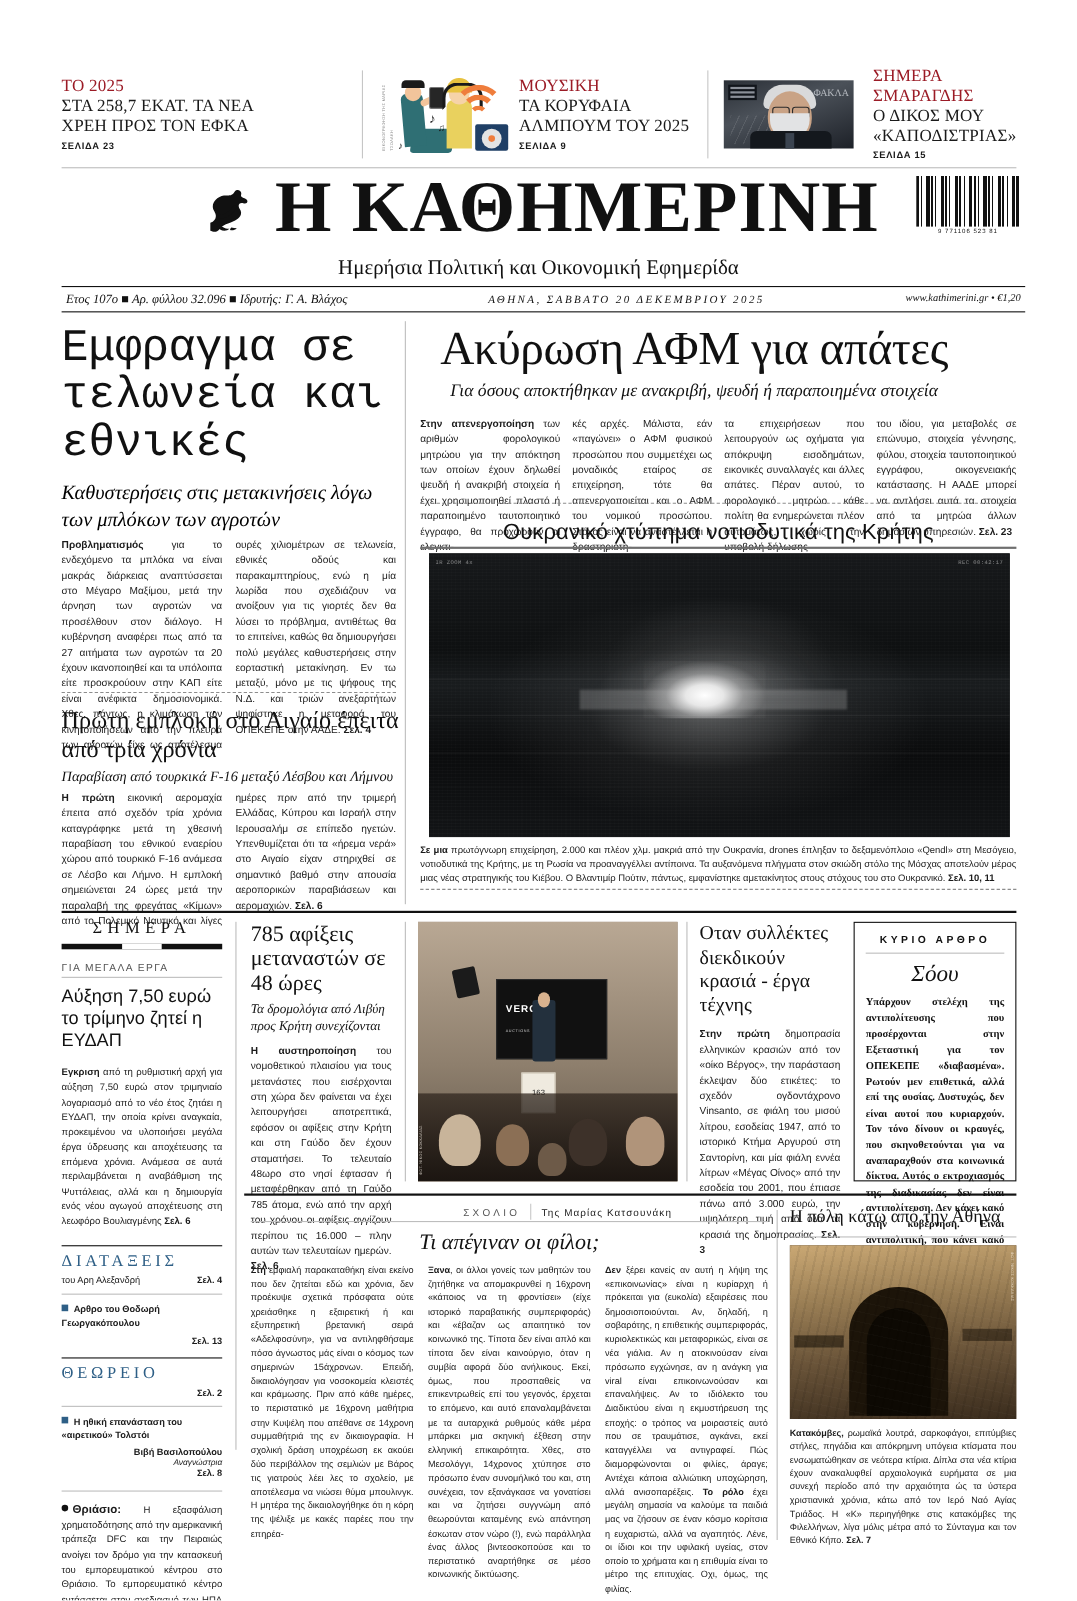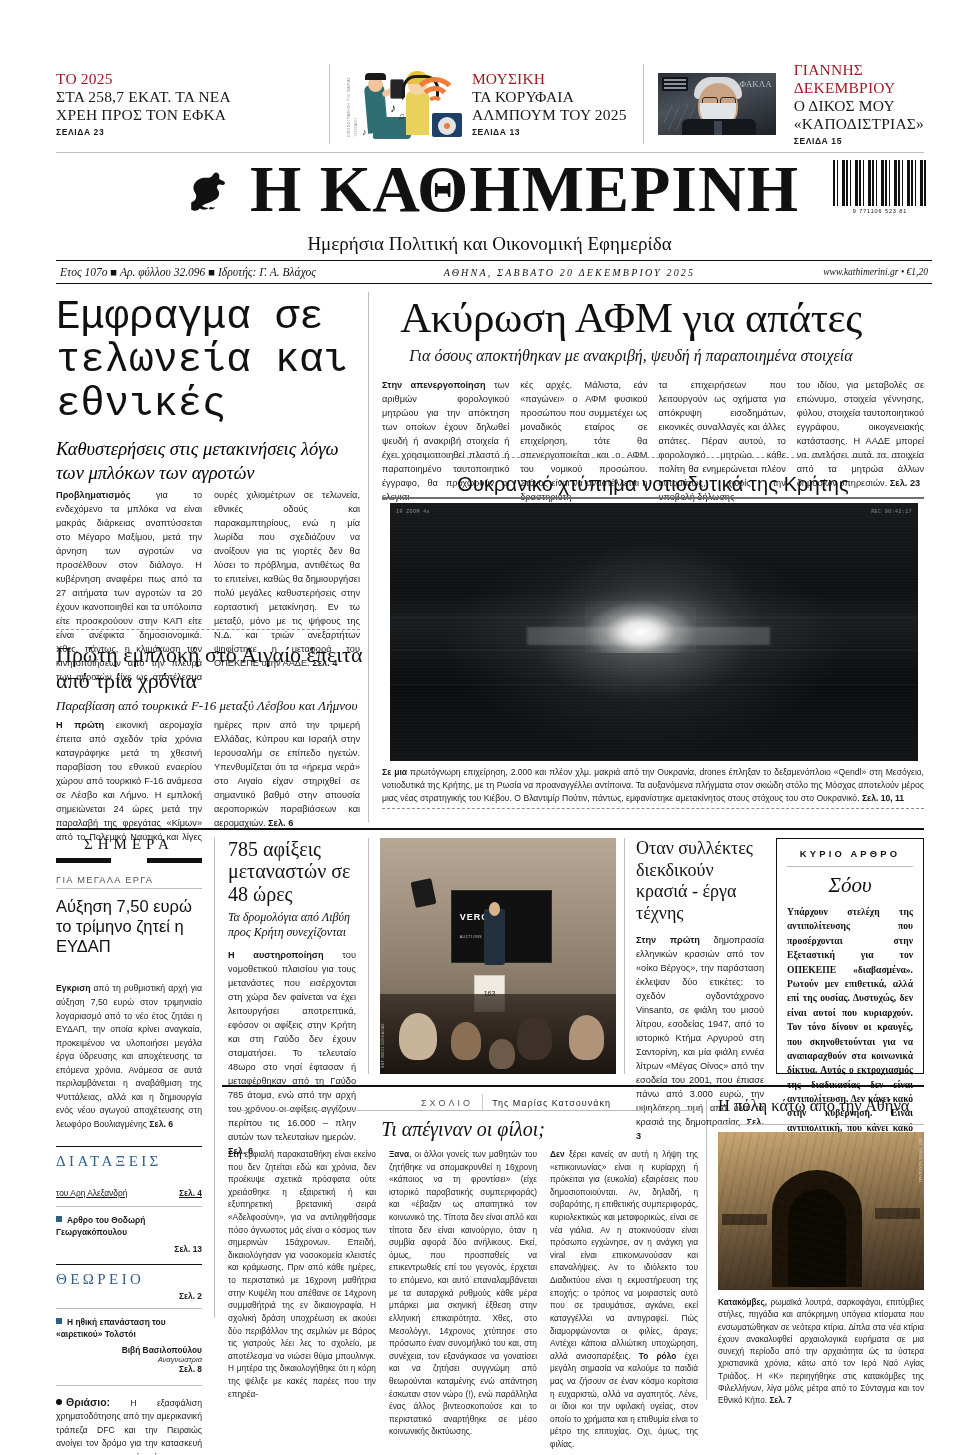--- a/index.html
+++ b/index.html
@@ -234,21 +234,21 @@
             <i></i>
             <i></i>
           </div>
         <div class="fig turntable"></div>
         <div class="fig disc"></div>
       </div>
       <div class="promo-txt">
         <div class="promo-kicker">ΜΟΥΣΙΚΗ</div>
         <div class="promo-line">ΤΑ ΚΟΡΥΦΑΙΑ</div>
         <div class="promo-line">ΑΛΜΠΟΥΜ ΤΟΥ 2025</div>
-        <div class="promo-page">ΣΕΛΙΔΑ 13</div>
+        <div class="promo-page">ΣΕΛΙΔΑ 9</div>
       </div>
     </div>
 
     <div class="promo-sep"></div>
 
     <div class="promo-cell" style="flex:1;">
       <div class="ill-portrait">
         <div class="sign"></div>
         <div class="badge">
             <i></i>
@@ -258,21 +258,21 @@
         <div class="logoR">ΦΑΚΛΑ</div>
         <div class="hair"></div>
         <div class="face"></div>
         <div class="glass" style="left:44px;"></div>
         <div class="glass" style="left:62px;"></div>
         <div class="beard"></div>
         <div class="suit"></div>
         <div class="tie"></div>
       </div>
       <div class="promo-txt" style="margin-left:10px;">
-        <div class="promo-kicker">ΓΙΑΝΝΗΣ ΔΕΚΕΜΒΡΙΟΥ</div>
+        <div class="promo-kicker">ΣΗΜΕΡΑ ΣΜΑΡΑΓΔΗΣ</div>
         <div class="promo-line">Ο ΔΙΚΟΣ ΜΟΥ</div>
         <div class="promo-line">«ΚΑΠΟΔΙΣΤΡΙΑΣ»</div>
         <div class="promo-page">ΣΕΛΙΔΑ 15</div>
       </div>
     </div>
   </div>
 
   <div class="hline-thin" style="left:56px;top:152px;width:868px;"></div>
 
   <div class="masthead">
@@ -373,28 +373,28 @@
 
   <div style="position:absolute;left:56px;top:836px;width:146px;">
     <div class="simera-title">ΣΗΜΕΡΑ</div>
     <div class="simera-bar"></div>
 
     <div class="kicker-gray" style="margin-top:12px;">ΓΙΑ ΜΕΓΑΛΑ ΕΡΓΑ</div>
     <div class="hline-thin" style="position:relative;margin:3px 0 7px 0;width:146px;"></div>
 
     <div class="simera-head">Αύξηση 7,50 ευρώ το τρίμηνο ζητεί η ΕΥΔΑΠ</div>
 
-    <div class="simera-body" style="margin-top:26px;">
+    <div class="simera-body" style="margin-top:12px;">
       <b>Εγκριση</b><span> από τη ρυθμιστική αρχή για αύξηση 7,50 ευρώ στον τριμηνιαίο λογαριασμό από το νέο έτος ζητάει η ΕΥΔΑΠ, την οποία κρίνει αναγκαία, προκειμένου να υλοποιήσει μεγάλα έργα ύδρευσης και αποχέτευσης τα επόμενα χρόνια. Ανάμεσα σε αυτά περιλαμβάνεται η αναβάθμιση της Ψυττάλειας, αλλά και η δημιουργία ενός νέου αγωγού αποχέτευσης στη λεωφόρο Βουλιαγμένης</span>
       <b>Σελ. 6</b>
     </div>
 
     <div class="hline" style="position:relative;margin:14px 0 6px;width:146px;height:1.6px;background:#111;"></div>
     <div class="blue-head">ΔΙΑΤΑΞΕΙΣ</div>
-    <div style="display:flex;justify-content:space-between;align-items:center;margin-top:18px;text-decoration:underline;">
+    <div style="display:flex;justify-content:space-between;align-items:center;margin-top:2px;">
       <span class="small-sans">του Αρη Αλεξανδρή</span>
       <span class="page-ref">Σελ. 4</span>
     </div>
     <div class="hline-thin" style="position:relative;margin:8px 0 7px;width:146px;"></div>
     <div class="small-sans" style="font-weight:700;line-height:1.45;">
       <span class="bullet-sq"></span><span>Αρθρο του Θοδωρή Γεωργακόπουλου</span>
     </div>
     <div class="page-ref" style="text-align:right;margin-top:5px;">Σελ. 13</div>
 
     <div class="hline" style="position:relative;margin:10px 0 6px;width:146px;height:1.6px;background:#111;"></div>

